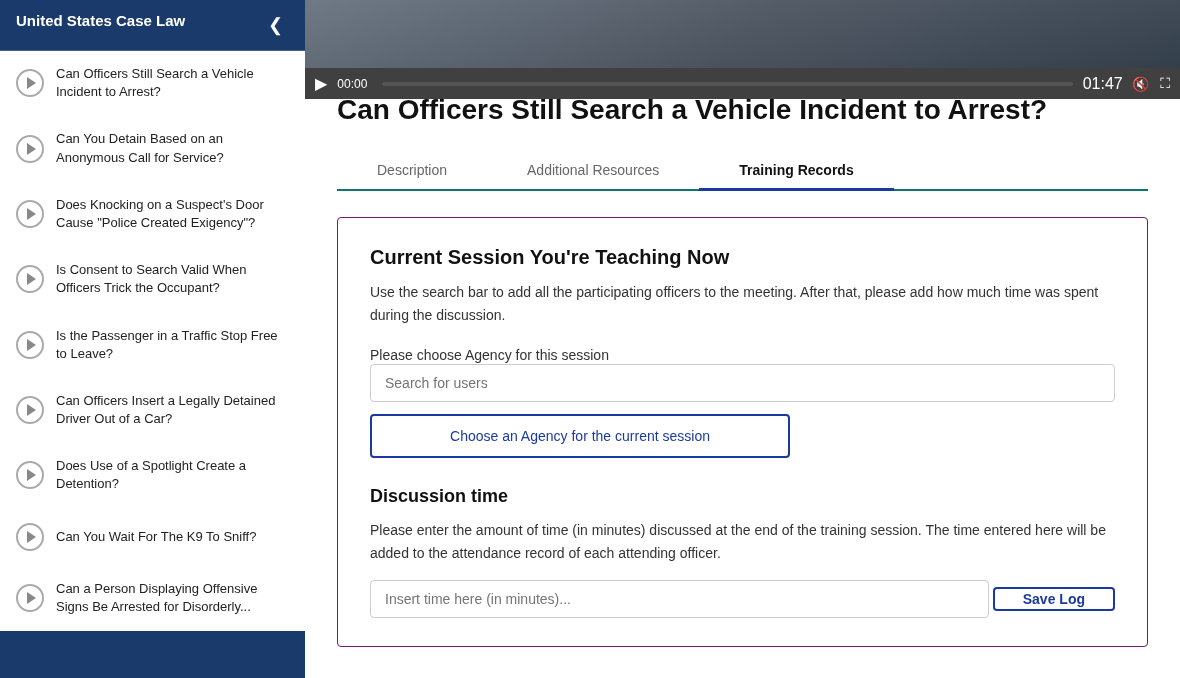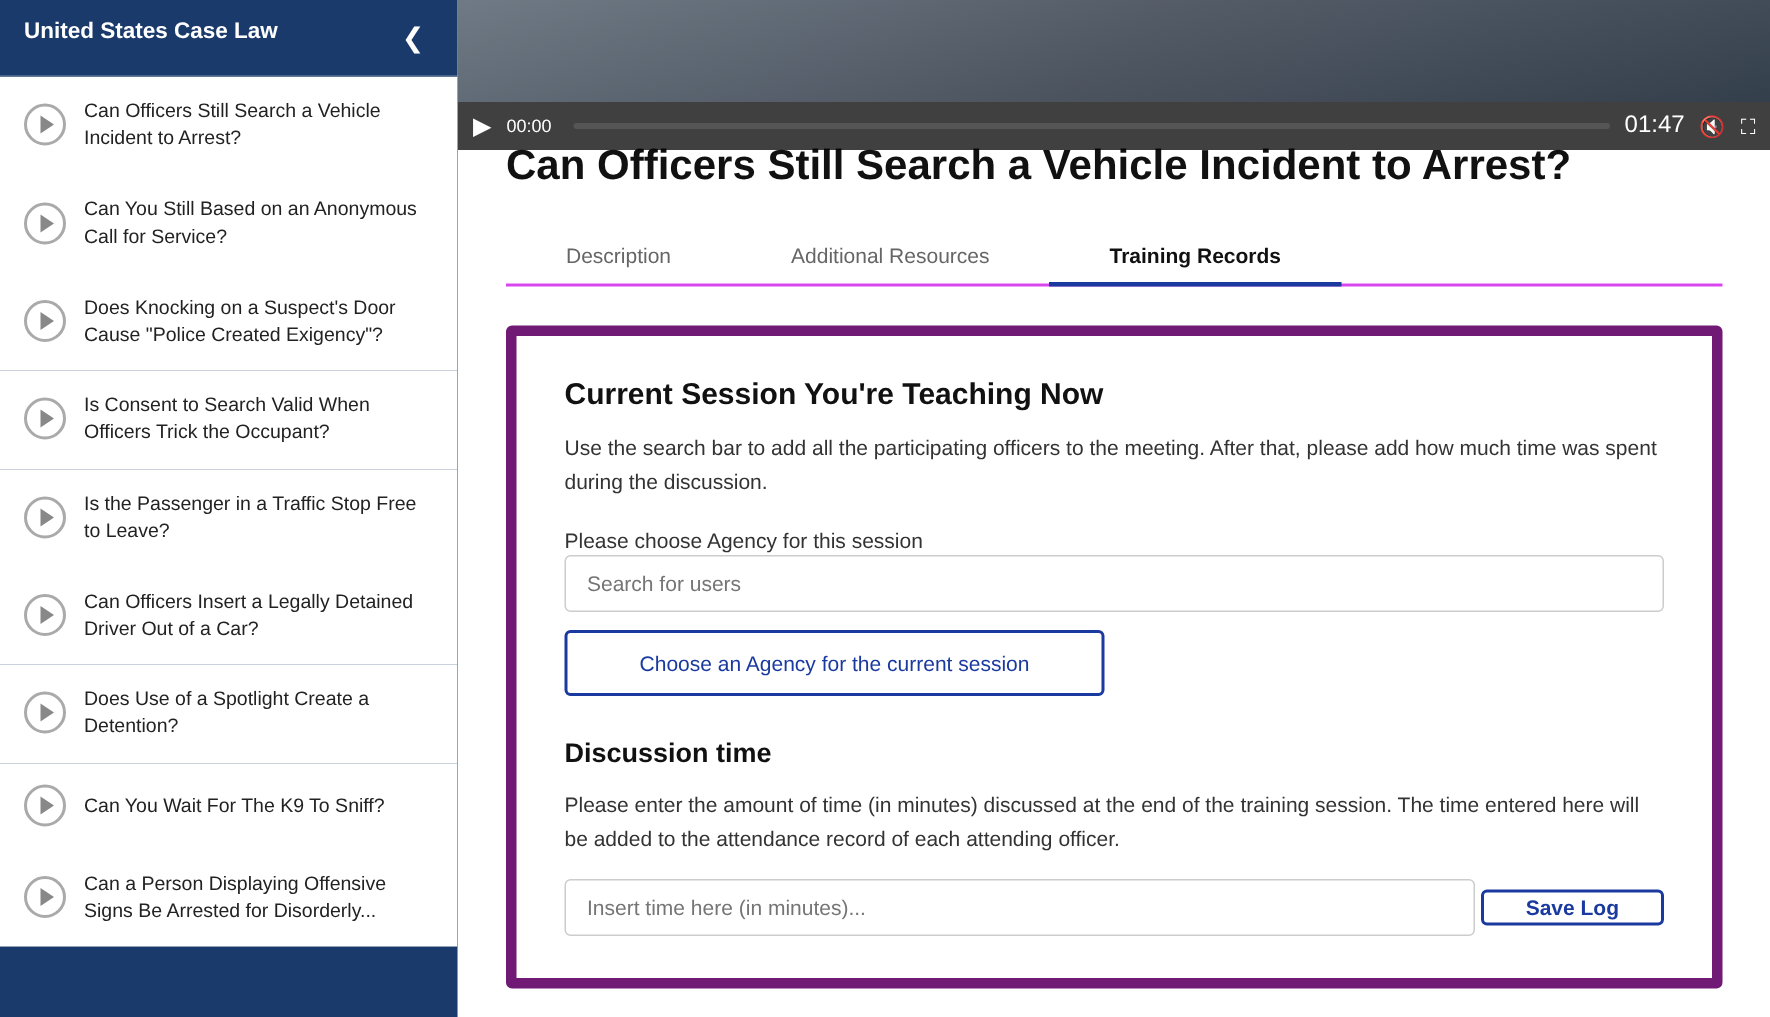--- a/index.html
+++ b/index.html
@@ -166,21 +166,21 @@
       font-size: 28px;
       font-weight: bold;
       color: #111;
       line-height: 1.3;
       margin-bottom: 24px;
     }
 
     
     #tabs {
       display: flex;
-      border-bottom: 2px solid #d946ef;
+      border-bottom: 2px solid #0f766e;
       margin-bottom: 21px;
       gap: 0;
     }
     .tab {
       padding: 10px 40px;
       font-size: 14px;
       color: #666;
       cursor: pointer;
       border-bottom: 3px solid transparent;
       margin-bottom: -2px;
@@ -191,21 +191,21 @@
     }
     .tab.active {
       color: #111;
       font-weight: bold;
       border-bottom: 3px solid #1a3a9f;
     }
 
     
     #training-panel {
       background: white;
-      border: 7px solid #701a75;
+      border: 1px solid #701a75;
       border-radius: 4px;
       padding: 28px 32px;
       margin-top: 26px;
     }
     #panel-title {
       font-size: 20px;
       font-weight: bold;
       color: #111;
       margin-bottom: 12px;
     }
@@ -225,21 +225,21 @@
       padding: 10px 14px;
       border: 1px solid #ccc;
       border-radius: 4px;
       font-size: 14px;
       color: #999;
       outline: none;
       margin-bottom: 12px;
     }
     #choose-agency-btn {
       display: block;
-      width: 360px;
+      width: 420px;
       padding: 12px 20px;
       background: white;
       border: 2px solid #1a3a9f;
       border-radius: 4px;
       color: #1a3a9f;
       font-size: 14px;
       font-weight: 500;
       cursor: pointer;
       text-align: center;
       margin-bottom: 28px;
@@ -290,21 +290,21 @@
     <button id="sidebar-collapse-btn">❮</button>
   </div>
   <div id="sidebar-list">
 
   <div class="sidebar-item">
       <div class="play-icon"></div>
       <span class="item-label">Can Officers Still Search a Vehicle Incident to Arrest?</span>
     </div>
       <div class="sidebar-item">
       <div class="play-icon"></div>
-      <span class="item-label">Can You Still Based on an Anonymous Call for Service?</span>
+      <span class="item-label">Can You Detain Based on an Anonymous Call for Service?</span>
     </div>
       <div class="sidebar-item">
       <div class="play-icon"></div>
       <span class="item-label">Does Knocking on a Suspect's Door Cause "Police Created Exigency"?</span>
     </div>
       <div class="sidebar-item">
       <div class="play-icon"></div>
       <span class="item-label">Is Consent to Search Valid When Officers Trick the Occupant?</span>
     </div>
       <div class="sidebar-item">

